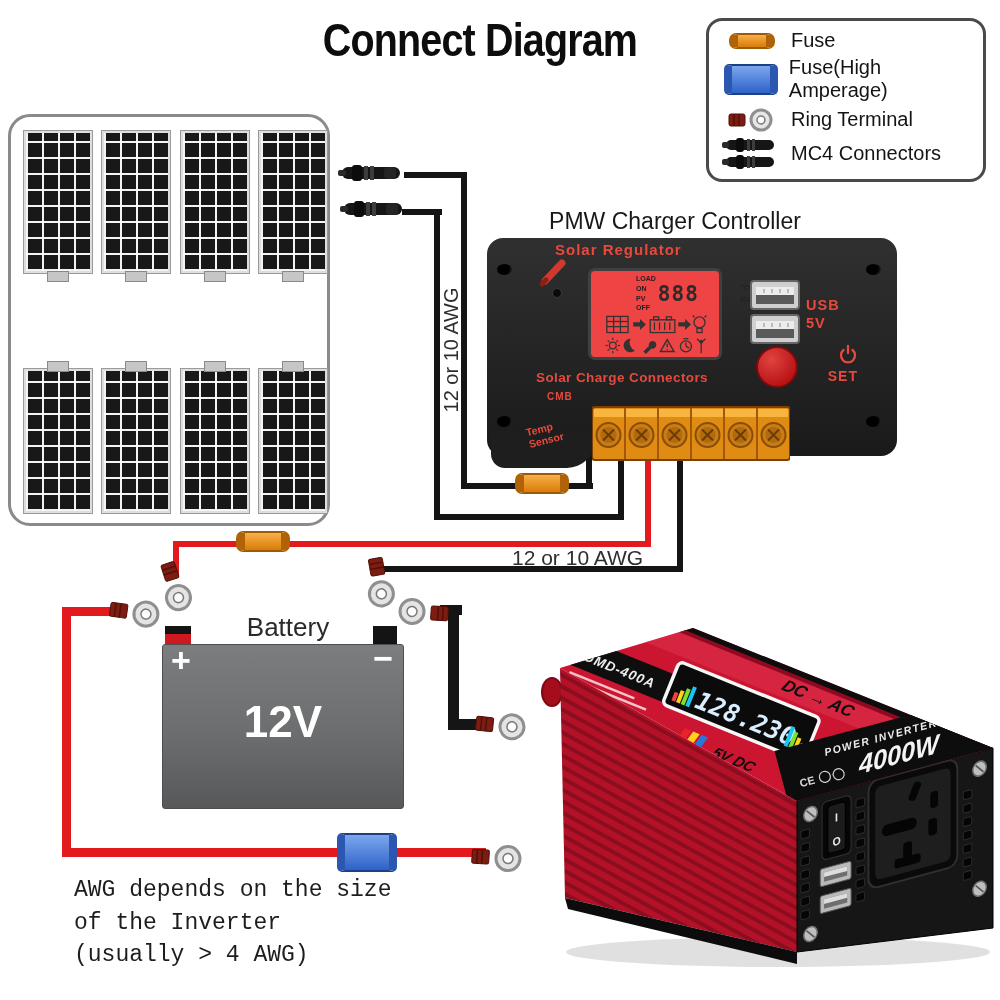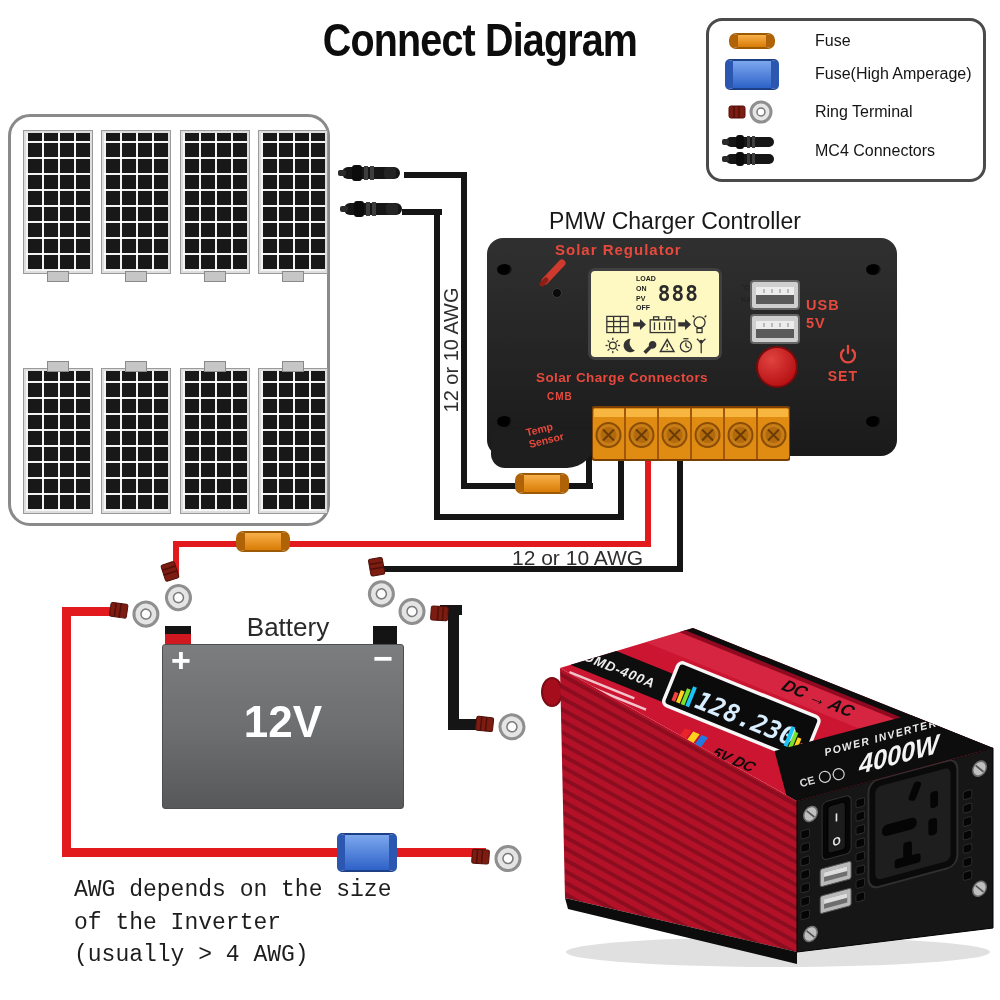--- a/index.html
+++ b/index.html
@@ -6,21 +6,21 @@
   .canvas{position:relative;width:1000px;height:1000px;background:#fff;overflow:hidden;
           font-family:"Liberation Sans",sans-serif;}
   .abs{position:absolute;}
   .title{left:230px;top:12px;width:500px;text-align:center;font-size:47px;font-weight:bold;
          color:#0d0d0d;letter-spacing:-1px;transform:scaleX(.84);}
   
   .legend{left:706px;top:18px;width:280px;height:164px;border:3px solid #4a4a4a;border-radius:16px;
           background:#fff;display:flex;flex-direction:column;justify-content:space-around;padding:6px 4px;box-sizing:border-box;}
   .legend-row{display:flex;align-items:center;}
   .legend-ic{width:78px;display:flex;justify-content:center;align-items:center;}
-  .legend-label{font-size:16px;color:#141414;margin-left:24px;}
+  .legend-label{font-size:20px;color:#141414;}
   
   .fuse{background:linear-gradient(180deg,#f8b049,#d87c06);border:2px solid #9c5a04;
         border-left:9px solid #b06206;border-right:9px solid #b06206;border-radius:7px;box-sizing:border-box;}
   .fuse.blue{background:linear-gradient(180deg,#7ca7ee,#2e62c8);border:2px solid #1d3f86;
         border-left:8px solid #2b57b0;border-right:8px solid #2b57b0;border-radius:5px;}
   
   .wire{background:#151515;}
   .wire.red{background:#e2191d;}
   
   .sp-box{left:8px;top:114px;width:322px;height:412px;background:#fff;border:3px solid #8a8a8a;border-radius:22px;box-sizing:border-box;}
@@ -34,21 +34,21 @@
          transform:rotate(-90deg);}
   .awg-h{left:512px;top:546px;font-size:21px;color:#2e2e2e;}
   .note{left:74px;top:874px;font-size:23px;color:#1d1d1d;line-height:1.42;font-family:Liberation Mono, monospace;}
   
   .ctl-title{left:520px;top:208px;width:310px;text-align:center;font-size:23px;color:#181818;}
   .ctl-body{left:487px;top:238px;width:410px;height:218px;border-radius:16px;
             background:linear-gradient(180deg,#303030,#1a1a1a);}
   .ctl-lobe{left:491px;top:430px;width:104px;height:38px;background:#1e1e1e;border-radius:0 0 28px 14px;}
   .hole{width:15px;height:11px;border-radius:50%;background:radial-gradient(circle at 40% 40%,#000 55%,#3a3a3a);}
   .ctl-red{color:#e8493d;font-weight:bold;}
-  .lcd{left:588px;top:268px;width:134px;height:92px;background:#fef9c3;border:3px solid #404040;border-radius:7px;
+  .lcd{left:588px;top:268px;width:134px;height:92px;background:#ef4444;border:3px solid #404040;border-radius:7px;
        padding:3px 5px;box-sizing:border-box;display:flex;flex-direction:column;justify-content:space-between;}
   .lcd-r1{display:flex;align-items:center;}
   .lcd-small{font-size:7px;font-weight:bold;color:#222;line-height:1.4;margin-left:40px;}
   .lcd-digits{font-family:"DejaVu Sans Mono",monospace;font-size:21px;font-weight:bold;color:#2b2b2b;letter-spacing:1px;margin:0 2px;}
   .redbtn{left:756px;top:346px;width:38px;height:38px;border-radius:50%;border:2px solid #7a0b0d;
           background:radial-gradient(circle at 35% 30%,#e04340,#b81215 75%);}
   .setgrp{left:810px;top:344px;width:48px;text-align:right;}
   
   .bat-label{left:188px;top:612px;width:200px;text-align:center;font-size:26px;color:#2a2a2a;}
   .bat-body{left:162px;top:644px;width:240px;height:163px;border-radius:3px;border:1px solid #4e4e4e;

